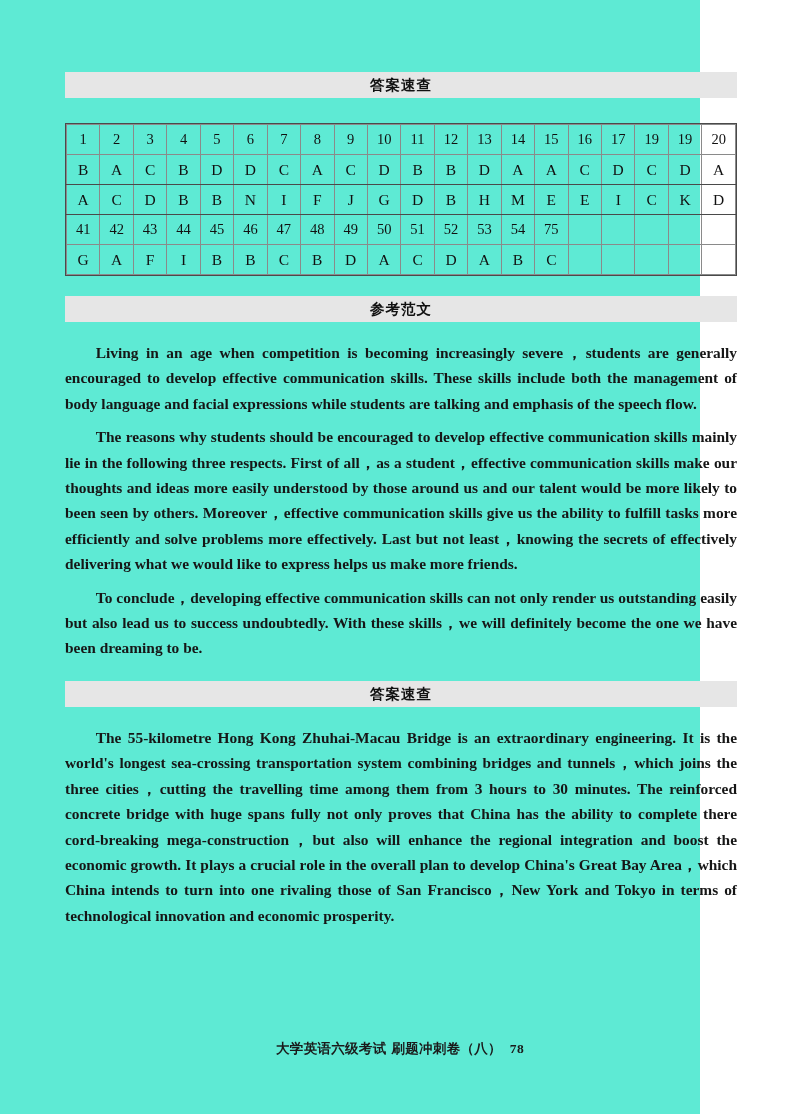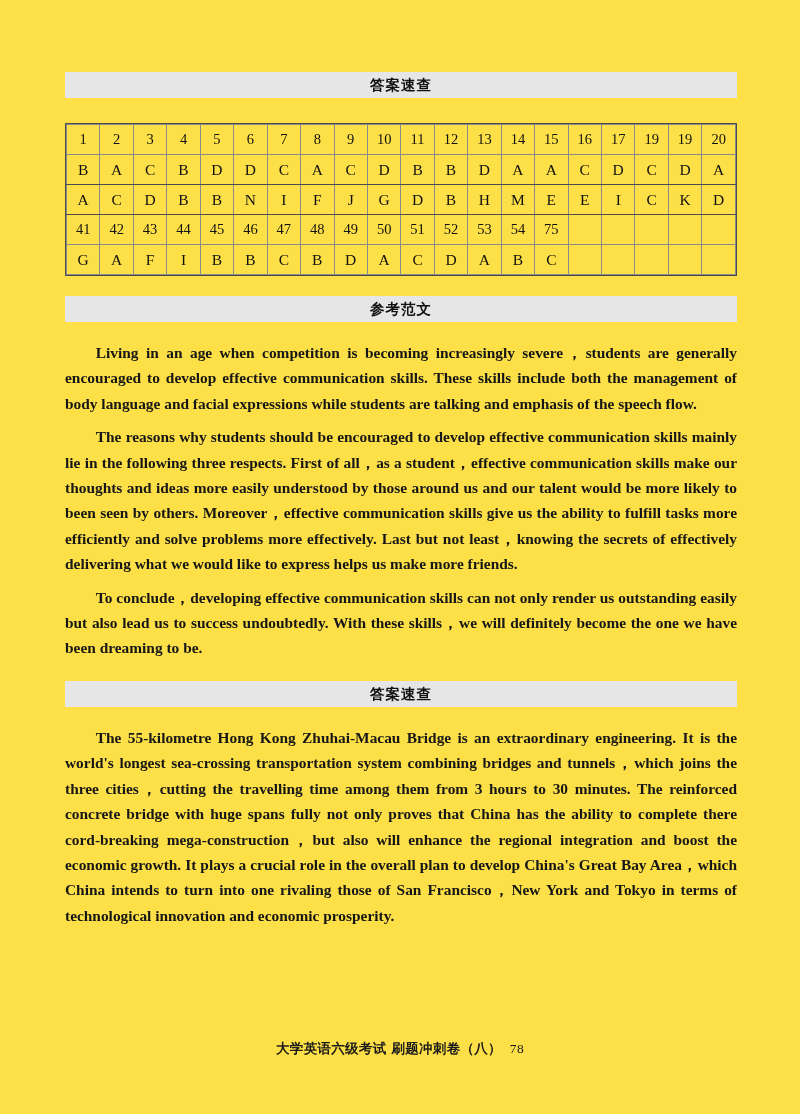--- a/index.html
+++ b/index.html
@@ -11,23 +11,23 @@
     width: 800px;
     height: 1114px;
     position: relative;
     font-family: "Liberation Serif", "DejaVu Serif", serif;
     color: #1a1a1a;
     overflow: hidden;
   }
   .page {
     position: absolute;
     left: 0; top: 0;
-    width: 800px;
+    width: 700px;
     height: 1114px;
-    background: #fde047;
+    background: #5eead4;
   }
   .content {
     position: absolute;
     left: 65px;
     top: 0;
     width: 672px;
   }
 
   
   .section-bar {
@@ -95,21 +95,21 @@
     width: 800px;
     text-align: center;
     font-family: "DejaVu Sans", "Liberation Sans", sans-serif;
     font-weight: bold;
     font-size: 13.5px;
     color: #1a1a1a;
     letter-spacing: 0.3px;
   }
   .footer .pg {
     font-family: "Liberation Serif", "DejaVu Serif", serif;
-    font-weight: normal;
+    font-weight: bold;
     margin-left: 8px;
   }
 </style>
 </head>
 <body>
 
 <div class="page">
   <div class="content">
 
     <div style="height:72px"></div>

